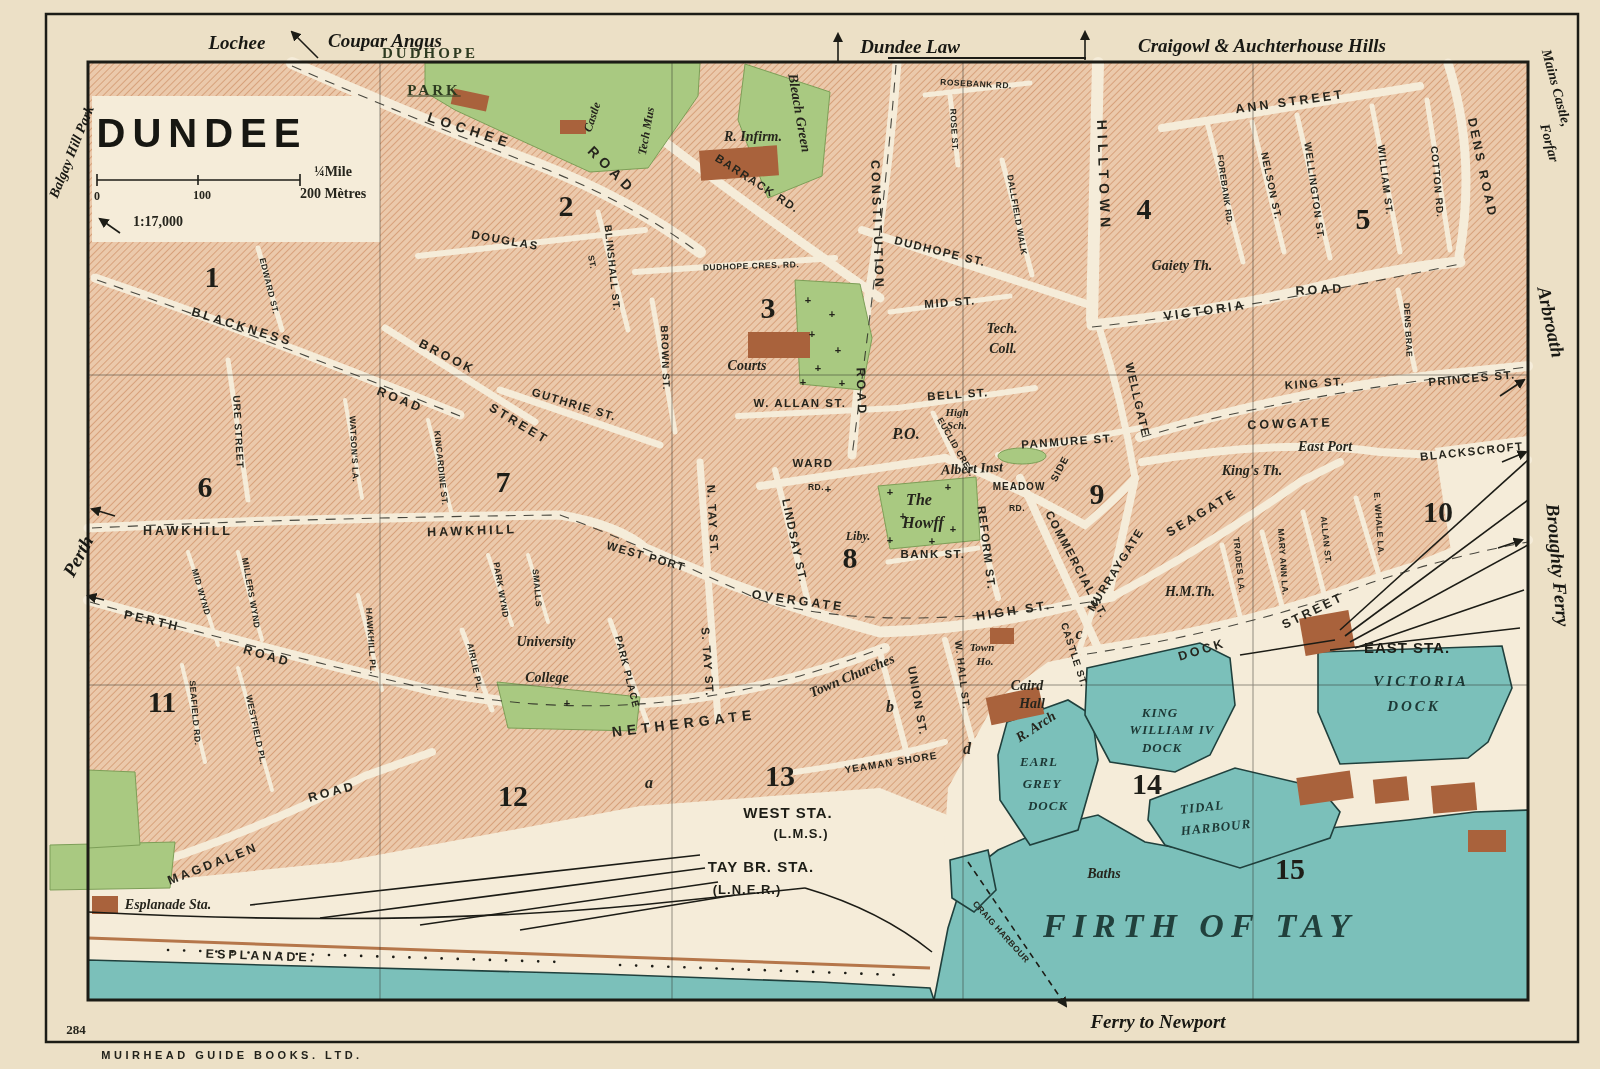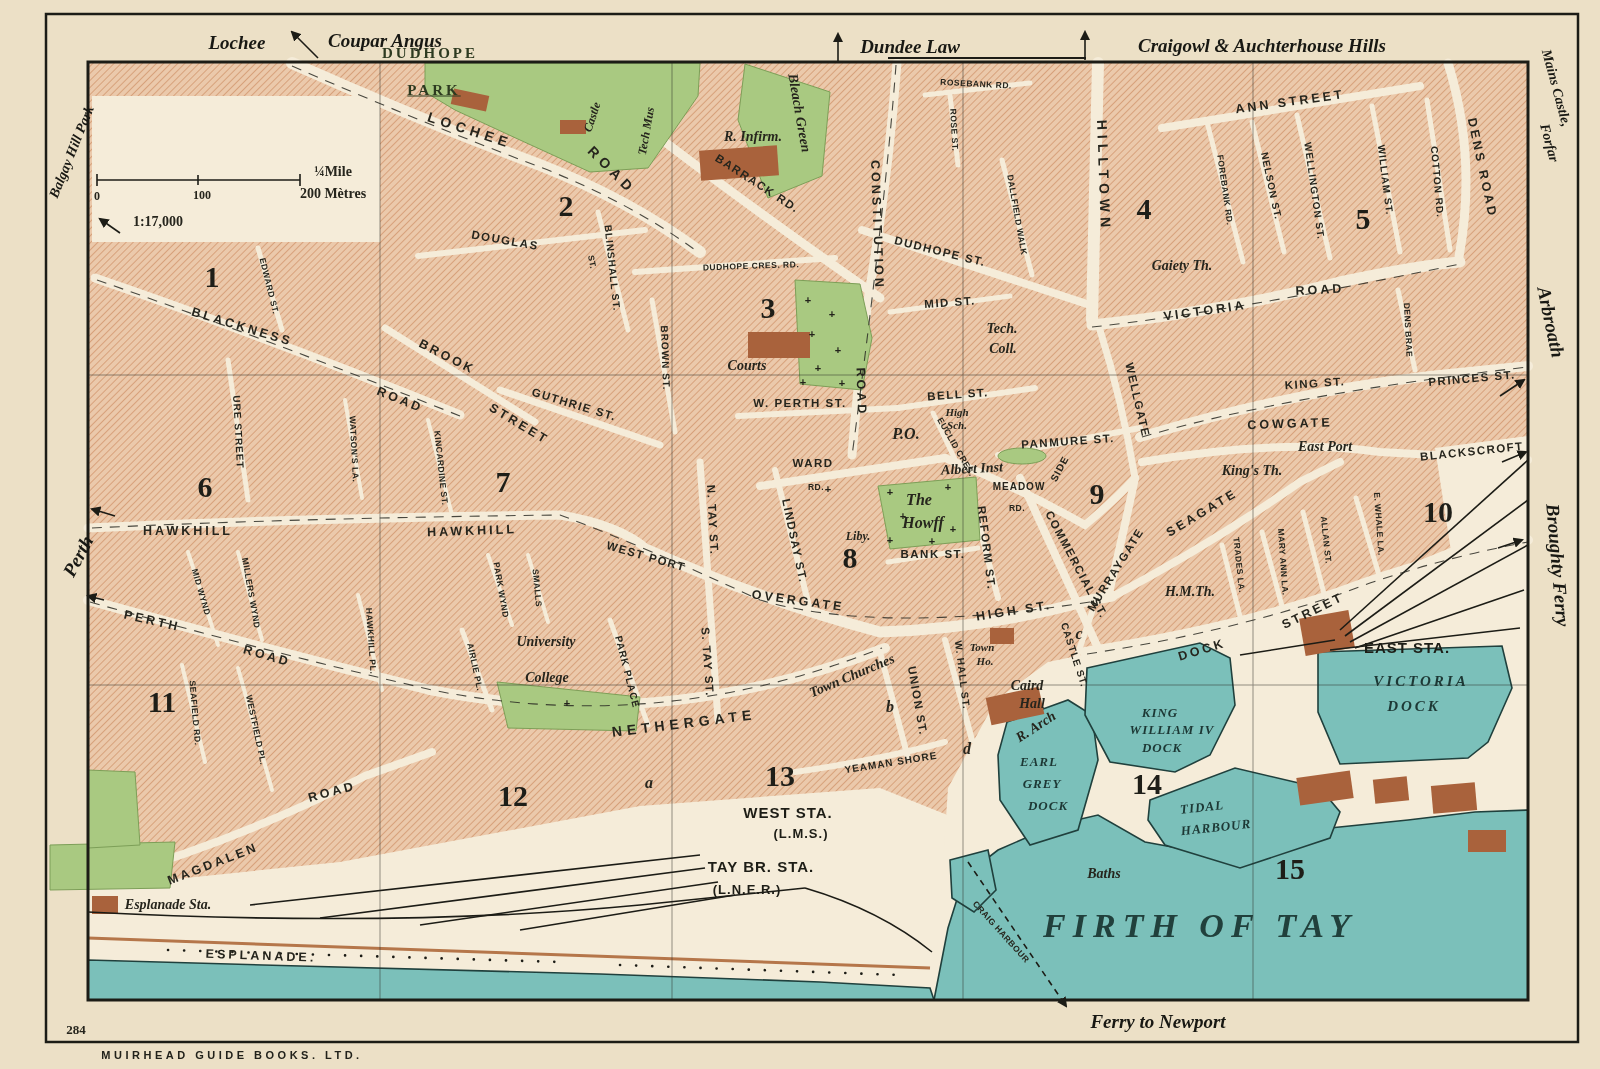--- a/index.html
+++ b/index.html
@@ -277,21 +277,21 @@
       <div class="lbl rd" style="left: 505px; top: 241px; transform: translate(-50%, -50%) rotate(10deg);">DOUGLAS</div>
       <div class="lbl rdx" style="left: 592px; top: 262px; transform: translate(-50%, -50%) rotate(80deg);">ST.</div>
       <div class="lbl rds" style="left: 612px; top: 268px; transform: translate(-50%, -50%) rotate(84deg);">BLINSHALL ST.</div>
       <div class="lbl rds" style="left: 665px; top: 358px; transform: translate(-50%, -50%) rotate(88deg);">BROWN ST.</div>
       <div class="lbl poi" style="left: 1182px; top: 266px; transform: translate(-50%, -50%) rotate(0deg);">Gaiety Th.</div>
       <div class="lbl rdm" style="left: 1205px; top: 311px; transform: translate(-50%, -50%) rotate(-8deg);">VICTORIA</div>
       <div class="lbl rdm" style="left: 1320px; top: 290px; transform: translate(-50%, -50%) rotate(-3deg);">ROAD</div>
       <div class="lbl poi" style="left: 1002px; top: 329px; transform: translate(-50%, -50%) rotate(0deg);">Tech.</div>
       <div class="lbl poi" style="left: 1003px; top: 349px; transform: translate(-50%, -50%) rotate(0deg);">Coll.</div>
       <div class="lbl poi" style="left: 747px; top: 366px; transform: translate(-50%, -50%) rotate(0deg);">Courts</div>
-      <div class="lbl rd" style="left: 800px; top: 404px; transform: translate(-50%, -50%) rotate(0deg);">W. PERTH ST.</div>
+      <div class="lbl rd" style="left: 800px; top: 404px; transform: translate(-50%, -50%) rotate(0deg);">W. ALLAN ST.</div>
       <div class="lbl rd" style="left: 958px; top: 395px; transform: translate(-50%, -50%) rotate(-4deg);">BELL ST.</div>
       <div class="lbl rd" style="left: 1315px; top: 384px; transform: translate(-50%, -50%) rotate(-4deg);">KING ST.</div>
       <div class="lbl rd" style="left: 1472px; top: 379px; transform: translate(-50%, -50%) rotate(-5deg);">PRINCES ST.</div>
       <div class="lbl poib" style="left: 906px; top: 434px; transform: translate(-50%, -50%) rotate(0deg);">P.O.</div>
       <div class="lbl poix" style="left: 957px; top: 412px; transform: translate(-50%, -50%) rotate(0deg);">High</div>
       <div class="lbl poix" style="left: 957px; top: 425px; transform: translate(-50%, -50%) rotate(0deg);">Sch.</div>
       <div class="lbl rdx" style="left: 956px; top: 447px; transform: translate(-50%, -50%) rotate(60deg);">EUCLID CRES.</div>
       <div class="lbl rd" style="left: 1068px; top: 442px; transform: translate(-50%, -50%) rotate(-4deg);">PANMURE ST.</div>
       <div class="lbl poi" style="left: 972px; top: 469px; transform: translate(-50%, -50%) rotate(-3deg);">Albert Inst</div>
       <div class="lbl rds" style="left: 1019px; top: 487px; transform: translate(-50%, -50%) rotate(0deg);">MEADOW</div>
@@ -412,20 +412,21 @@
       <div class="lbl cross" style="left: 890px; top: 492px; transform: translate(-50%, -50%) rotate(0deg);">+</div>
       <div class="lbl cross" style="left: 948px; top: 487px; transform: translate(-50%, -50%) rotate(0deg);">+</div>
       <div class="lbl cross" style="left: 903px; top: 516px; transform: translate(-50%, -50%) rotate(0deg);">+</div>
       <div class="lbl cross" style="left: 953px; top: 529px; transform: translate(-50%, -50%) rotate(0deg);">+</div>
       <div class="lbl cross" style="left: 890px; top: 540px; transform: translate(-50%, -50%) rotate(0deg);">+</div>
       <div class="lbl cross" style="left: 932px; top: 541px; transform: translate(-50%, -50%) rotate(0deg);">+</div>
       <div class="lbl cross" style="left: 828px; top: 489px; transform: translate(-50%, -50%) rotate(0deg);">+</div>
       <div class="lbl cross" style="left: 567px; top: 703px; transform: translate(-50%, -50%) rotate(0deg);">+</div>
     </div>
 
+  <div class="lbl title" style="left:202px;top:133px">DUNDEE</div>
 
   <div class="lbl scl-b" style="left:333px;top:172px">¼Mile</div>
   <div class="lbl scl" style="left:97px;top:196px">0</div>
   <div class="lbl scl" style="left:202px;top:195px">100</div>
   <div class="lbl scl-b" style="left:333px;top:194px">200 Mètres</div>
   <div class="lbl scl-b" style="left:158px;top:222px">1:17,000</div>
 
   <div class="lbl plate" style="left:76px;top:1029px">284</div>
   <div class="lbl pub" style="left:232px;top:1055px">MUIRHEAD GUIDE BOOKS. LTD.</div>
 

